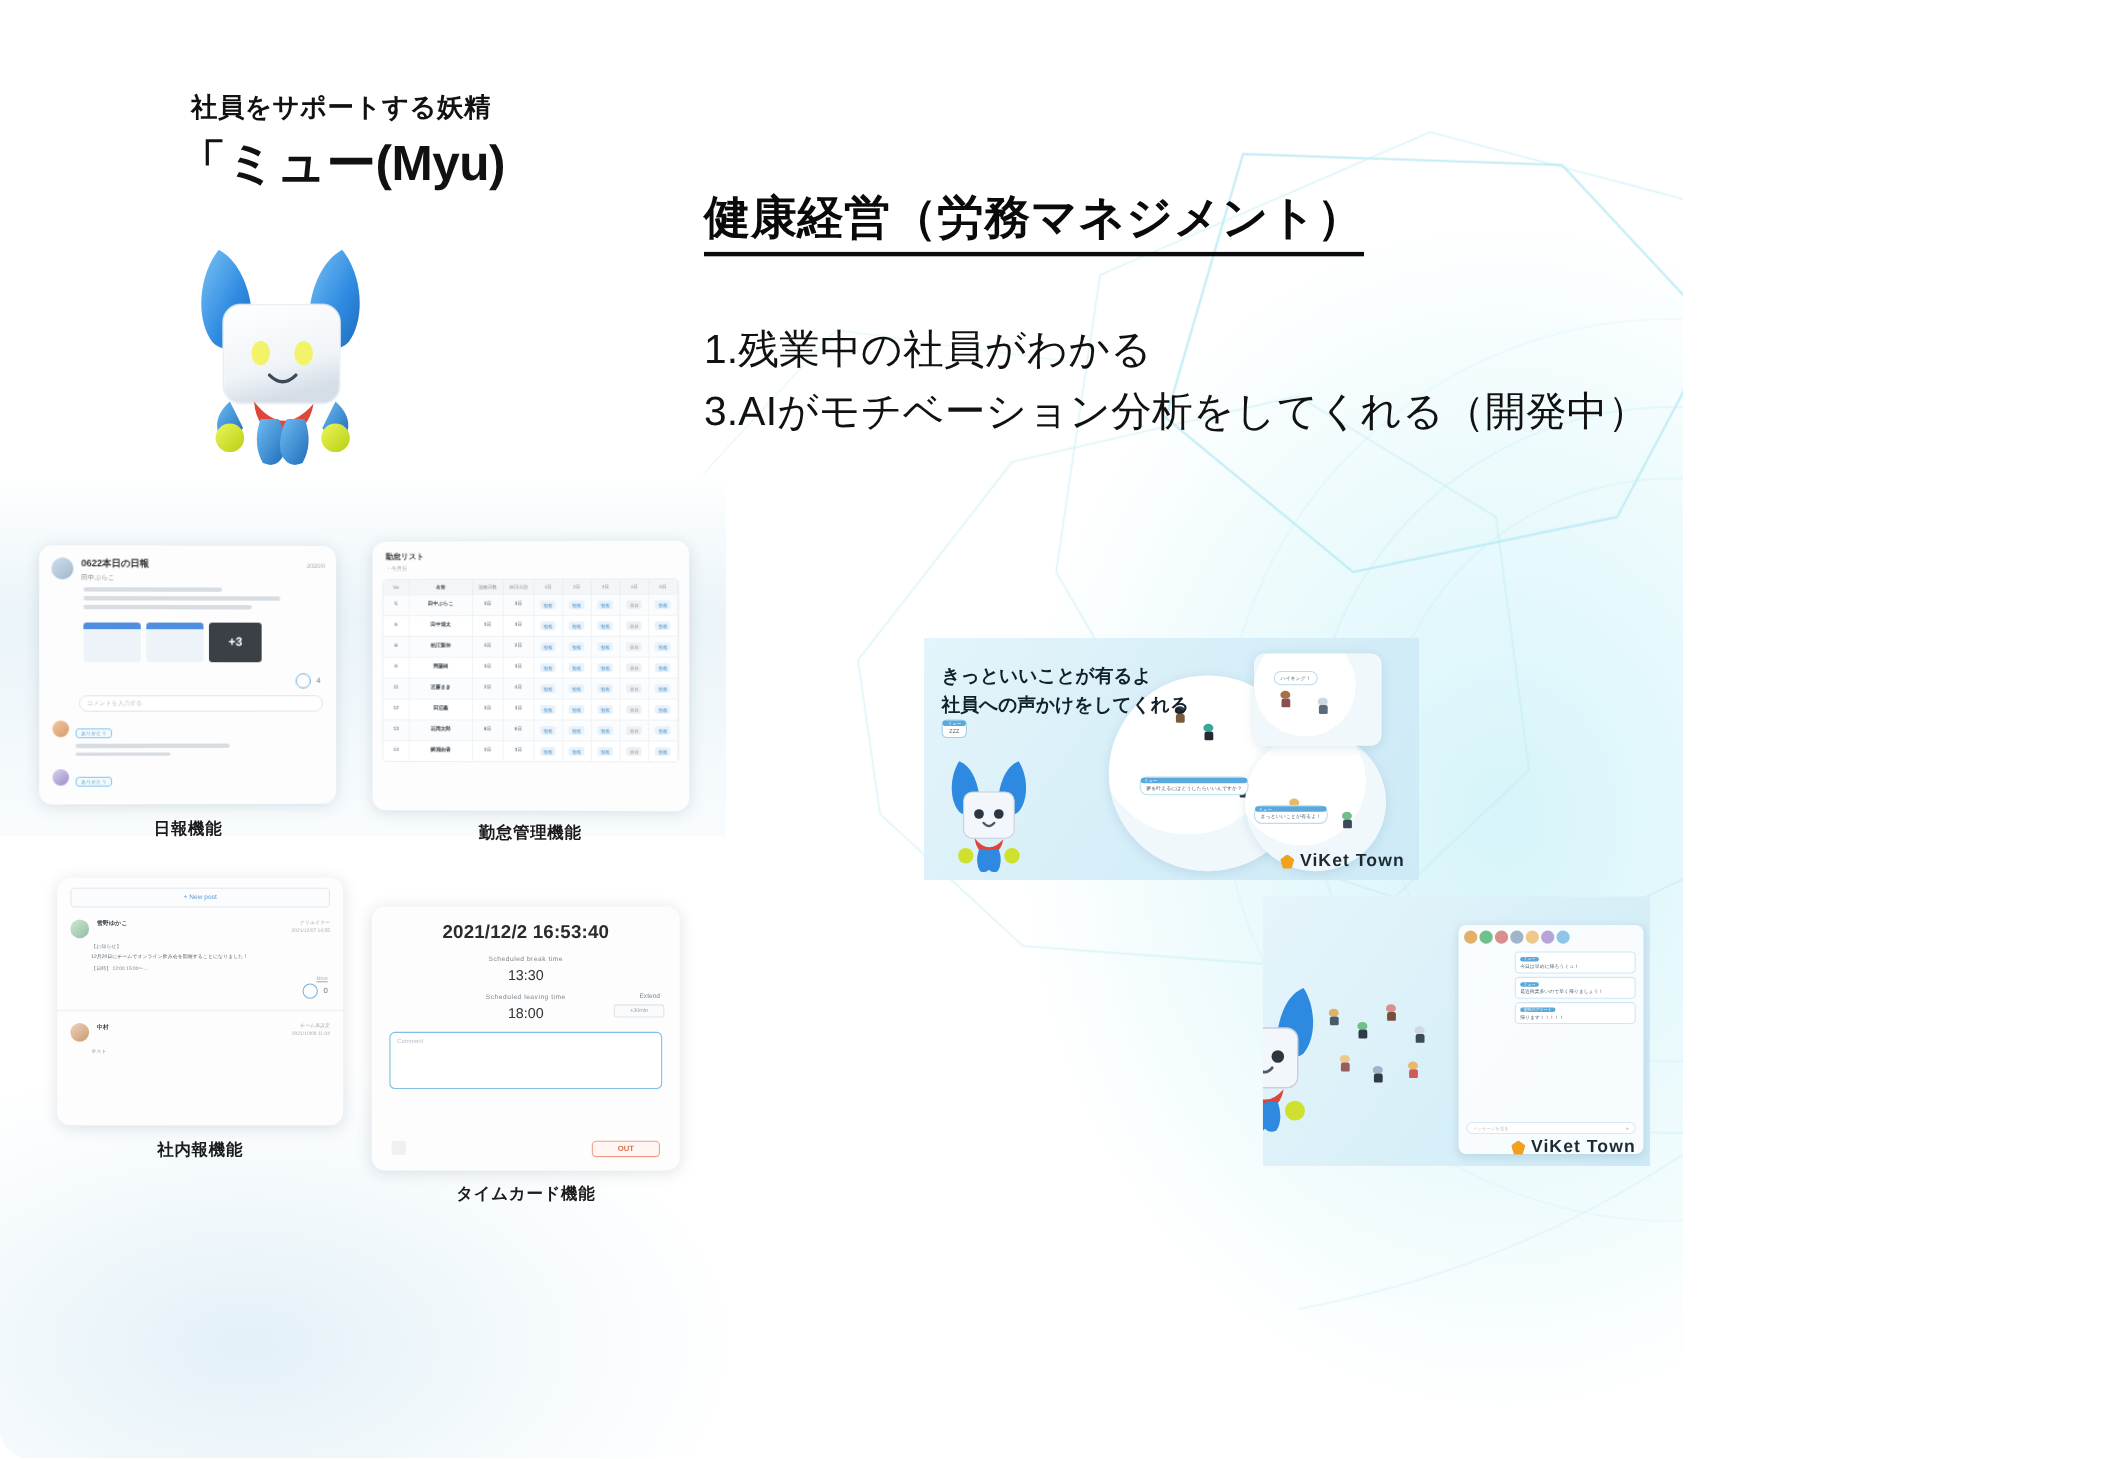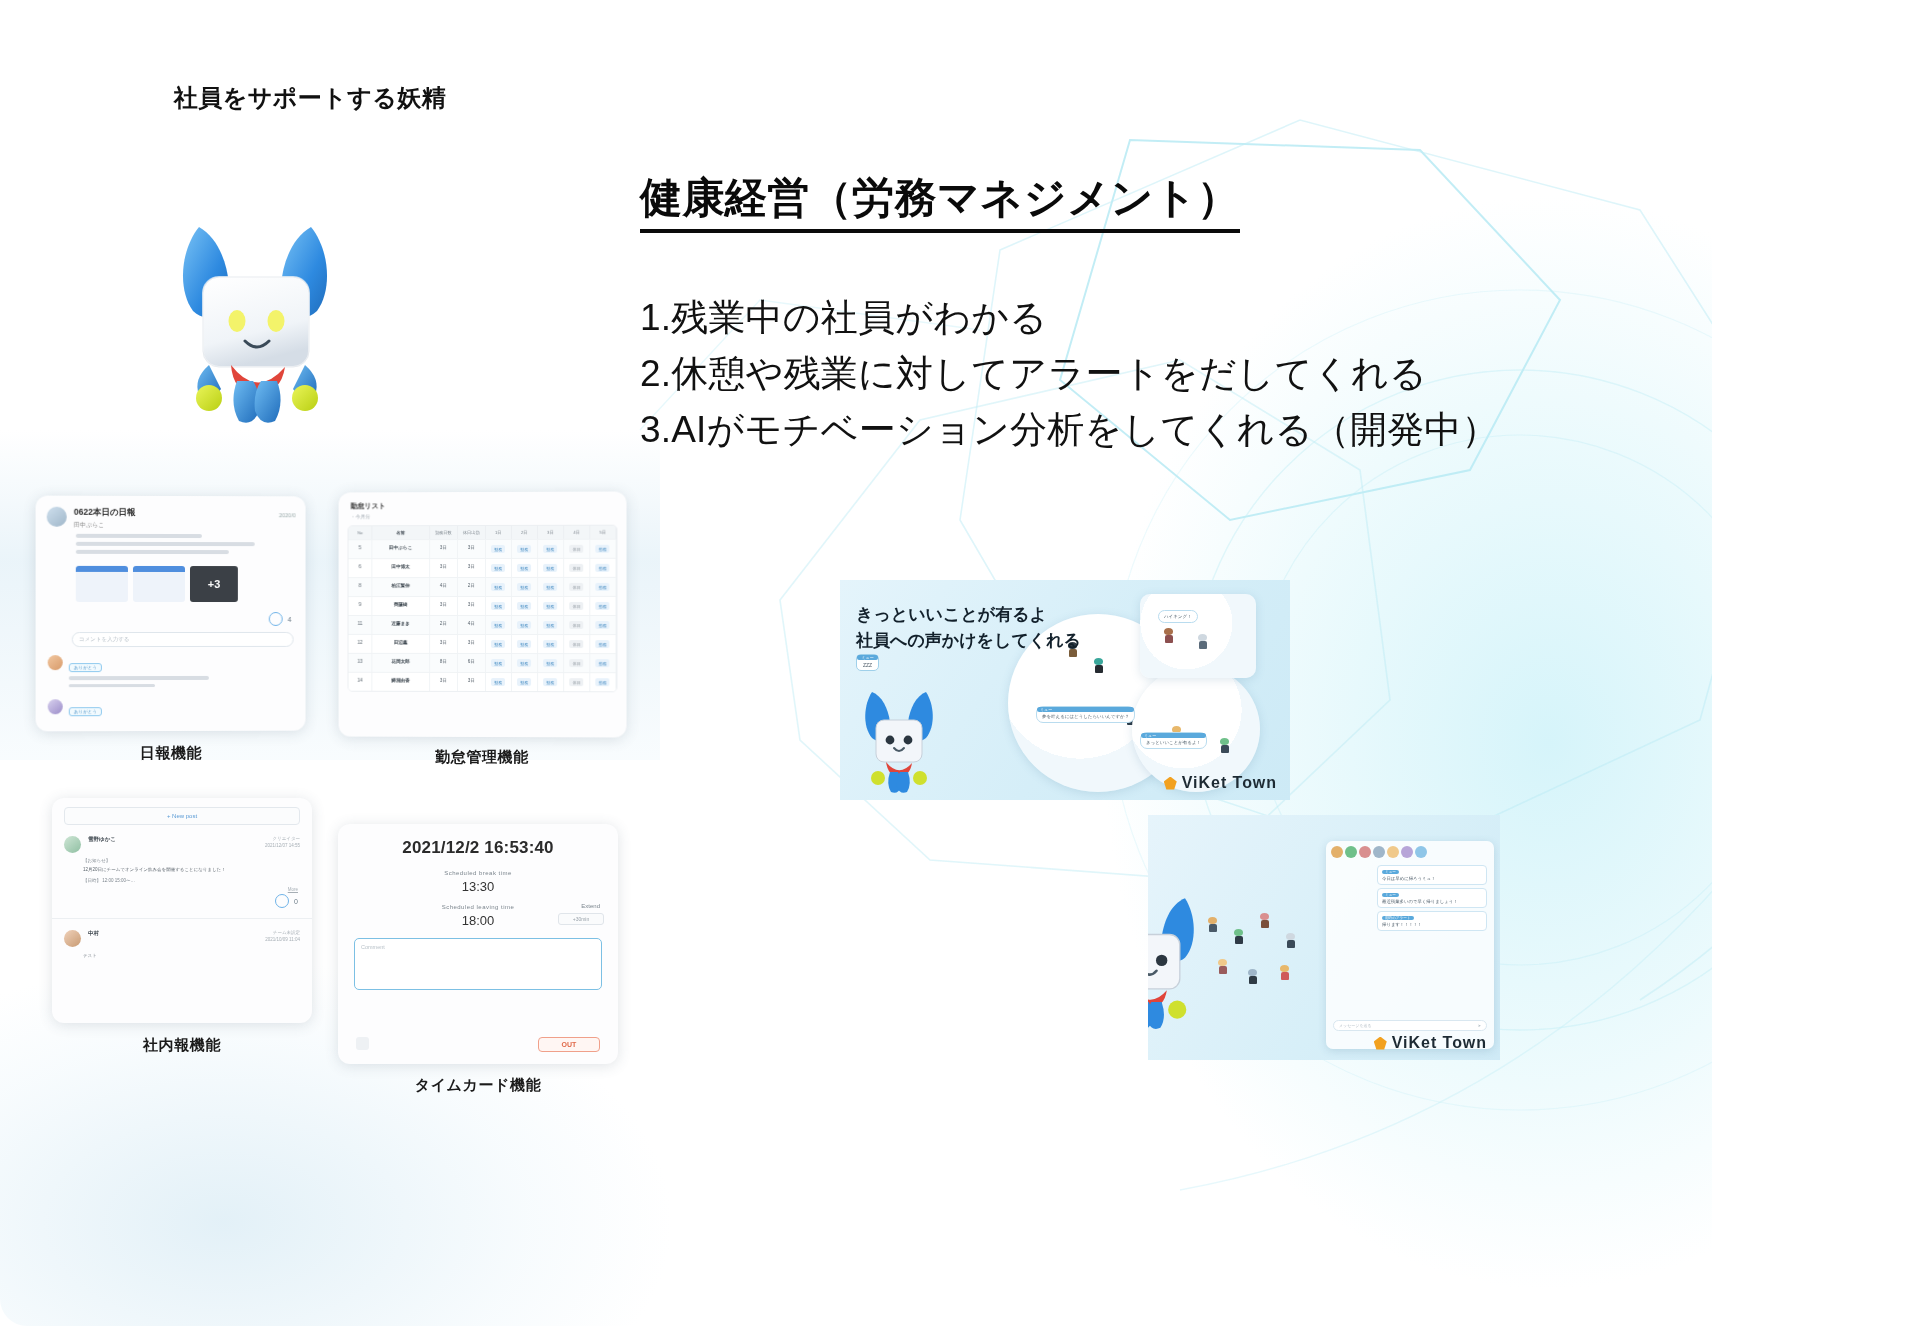--- a/index.html
+++ b/index.html
@@ -2,21 +2,21 @@
 <html lang="ja"><head>
 <meta charset="utf-8">
 <style>
   * { box-sizing: border-box; margin: 0; padding: 0; }
   html, body {
     width: 1920px; height: 1326px;
     background: #ffffff;
     font-family: "Liberation Sans", "DejaVu Sans", sans-serif;
     overflow: hidden;
   }
-  #slide { position: relative; width: 1712px; height: 1326px; overflow: hidden; background:#fff;border-radius:27px; }
+  #slide { position: relative; width: 1530px; height: 1326px; overflow: hidden; background:#fff;border-radius:27px; }
 
   
   .bg-layer { position: absolute; inset: 0; pointer-events: none; }
   .bg-tint-r {
     position:absolute; right:0; top:0; width:740px; height:1326px;
     background:
       radial-gradient(ellipse 620px 760px at 78% 56%, rgba(198,240,248,.72) 0%, rgba(214,245,250,.45) 42%, rgba(255,255,255,0) 72%);
   }
   .bg-tint-bl {
     position:absolute; left:0; bottom:0; width:700px; height:470px;
@@ -198,20 +198,21 @@
         <circle cx="1520" cy="700" r="410" stroke-width="1.2" opacity=".3"></circle>
         <path d="M1640 1000 q 200 -130 270 -330" stroke-width="1.6" opacity=".5"></path>
         <path d="M1180 1190 q 330 -60 560 -330" stroke-width="1.4" opacity=".4"></path>
         <path d="M640 430 L760 300 L980 330" stroke-width="1.4" opacity=".4"></path>
       </g>
     </svg>
   </div>
 
   <div class="hero">
     <div class="hero-sub">社員をサポートする妖精</div>
+    <div class="hero-title">「ミュー(Myu)</div>
   </div>
 
   <div class="mascot-wrap">
     <svg viewBox="0 0 230 215" width="230" height="215">
       <defs>
         <linearGradient id="ear" x1="0" y1="0" x2="1" y2="1">
           <stop offset="0%" stop-color="#79c2f5"></stop>
             <stop offset="60%" stop-color="#2e8ae0"></stop>
             <stop offset="100%" stop-color="#1f6cbb"></stop>
         </linearGradient>
@@ -251,21 +252,20 @@
 
       <path d="M92 166 q -8 22 2 40 q 14 6 20 -10 q 2 -18 -6 -30 z" fill="url(#limb)"></path>
       <path d="M132 166 q 8 22 -2 40 q -14 6 -20 -10 q -2 -18 6 -30 z" fill="url(#limb)"></path>
     </svg>
   </div>
 
   <div class="headline">健康経営（労務マネジメント）</div>
 
   <div class="bullets">
     <div class="bullet">1.残業中の社員がわかる</div>
-    <div class="bullet">2.休憩や残業に対してアラートをだしてくれる</div>
     <div class="bullet">3.AIがモチベーション分析をしてくれる（開発中）</div>
   </div>
 
   <div class="shots">
 
     <div class="shot" id="shot1">
       <div class="shot-frame">
         <div class="dr-date">2020/0</div>
         <div class="dr-head">
           <div class="dr-ava"></div>

